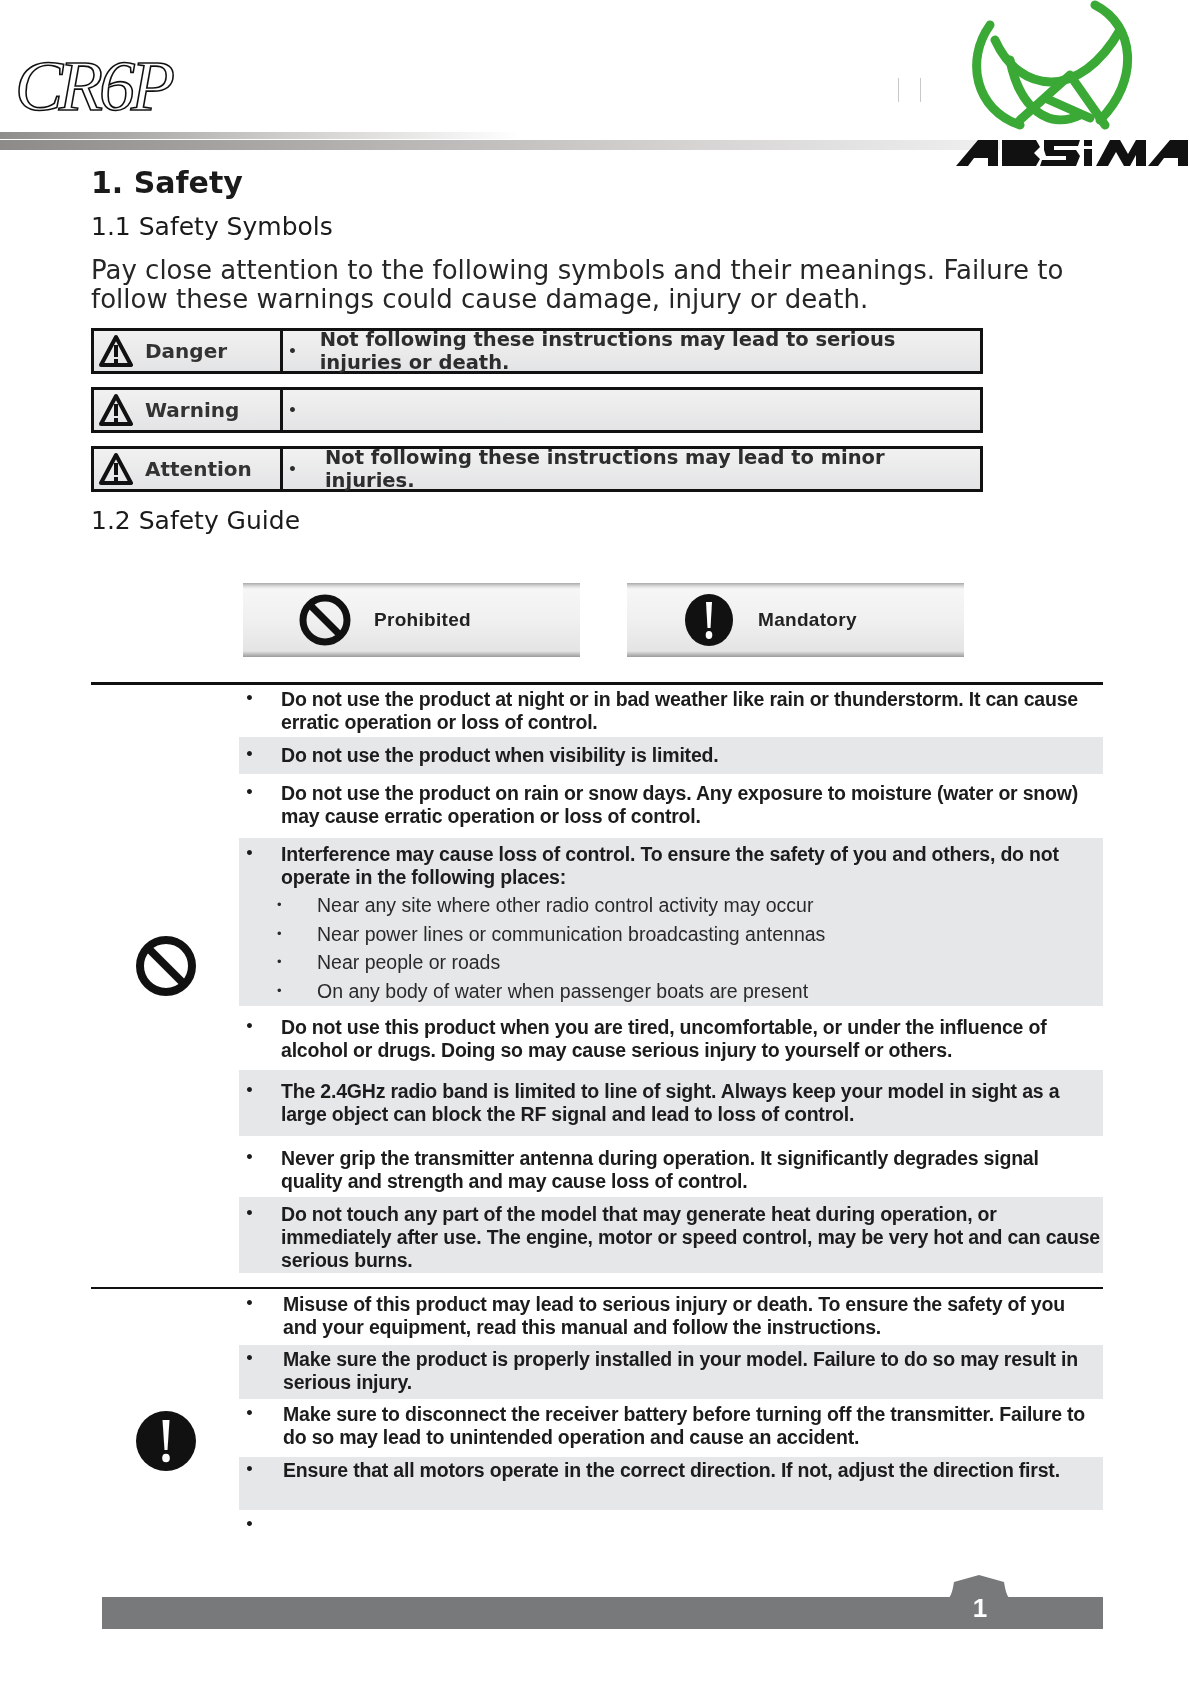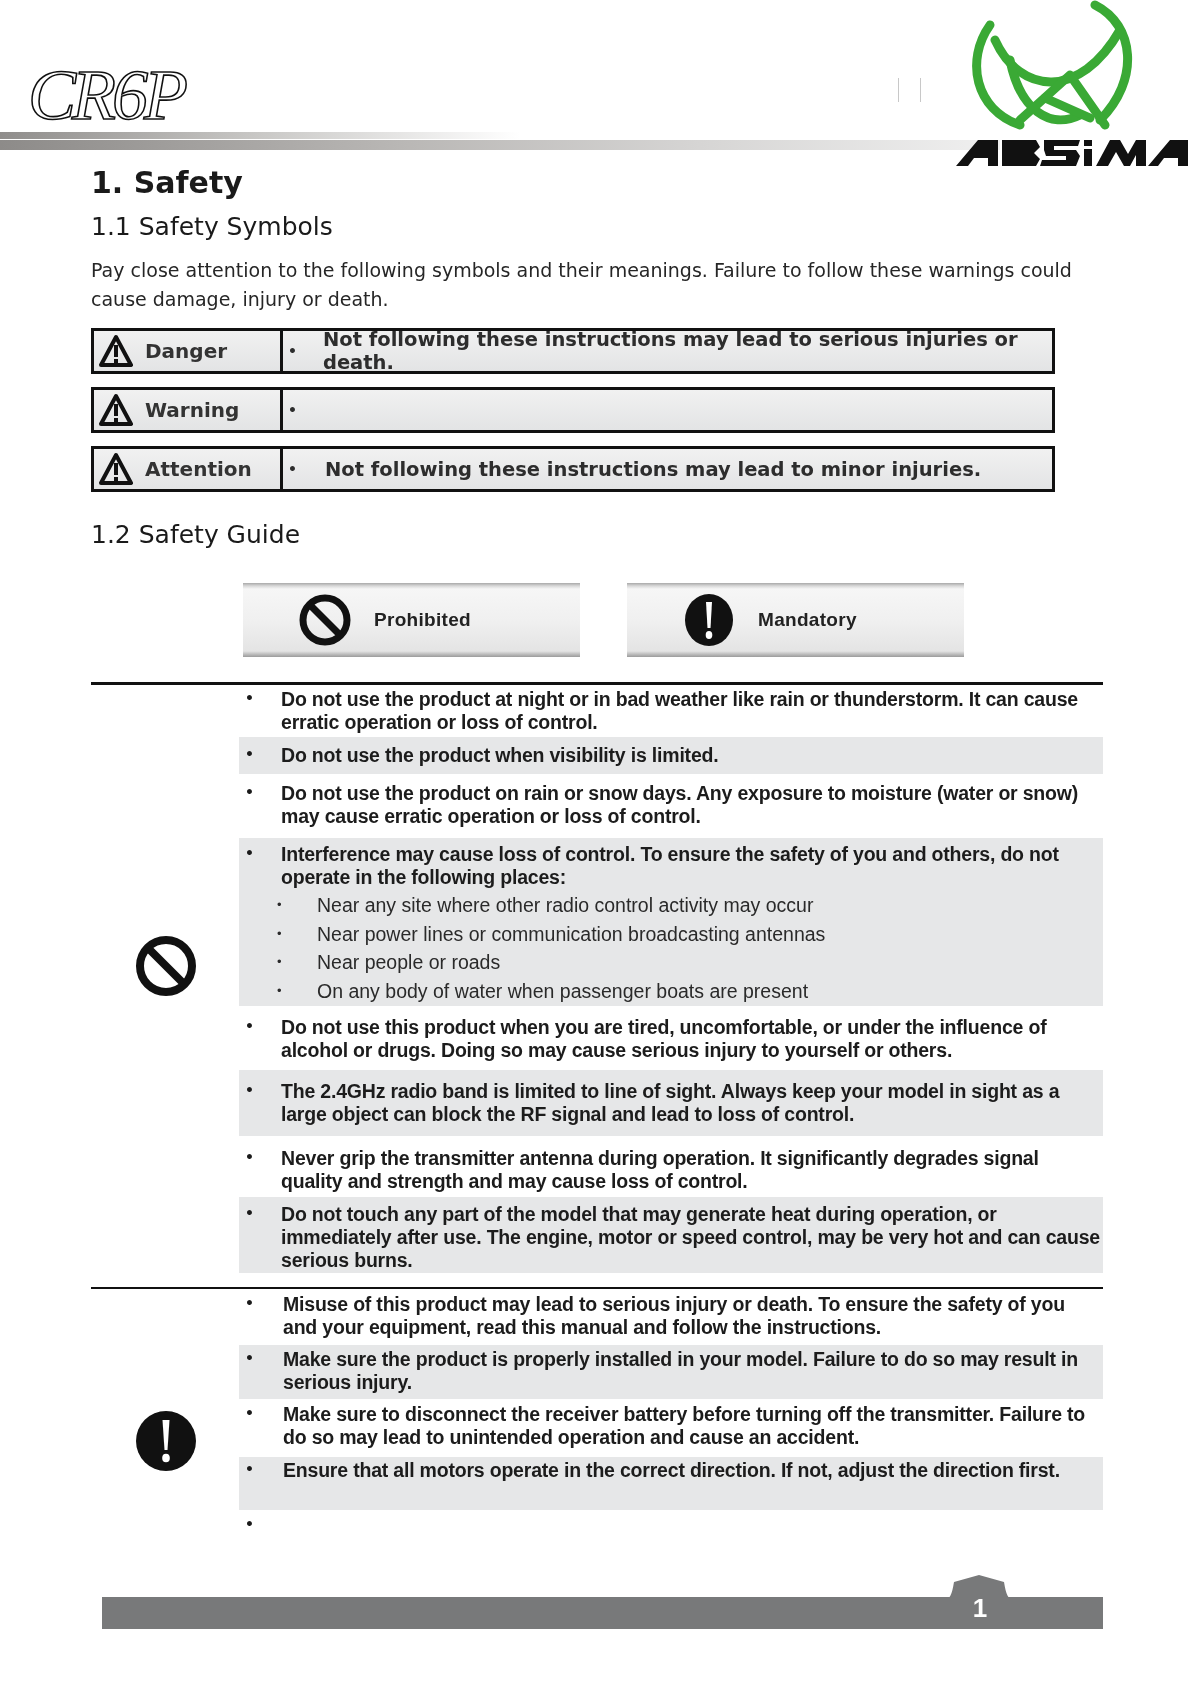--- a/index.html
+++ b/index.html
@@ -1,35 +1,35 @@
 <!DOCTYPE html>
 <html><head>
 <meta charset="utf-8">
 <style>
   * { box-sizing: border-box; margin: 0; padding: 0; }
   html, body { width: 1190px; height: 1684px; background: #ffffff; overflow: hidden; }
   body { position: relative; font-family: "DejaVu Sans", sans-serif; color: #1a1a1a; }
 
-  .header-logo { position: absolute; left: 26px; top: 48px; width: 230px; height: 85px; margin-top: 9px; }
+  .header-logo { position: absolute; left: 13px; top: 48px; width: 230px; height: 85px; }
   .header-logo svg { width: 100%; height: 100%; }
   .header-bar { position: absolute; left: 0; top: 132px; width: 1000px; height: 18px; }
   .header-bar .b1 { position: absolute; left: 0; top: 0; width: 520px; height: 7px;
       background: linear-gradient(to right, #8f8d8b, #c9c8c6 50%, rgba(255,255,255,0)); }
   .header-bar .b2 { position: absolute; left: 0; top: 8px; width: 1000px; height: 10px;
       background: linear-gradient(to right, #8d8b89, #b9b7b5 40%, #d6d5d4 70%, rgba(230,230,230,0.6)); }
   .header-ticks { position: absolute; left: 896px; top: 78px; width: 30px; height: 24px; }
   .header-ticks span { position: absolute; top: 0; width: 1px; height: 24px; background: #c8c8c8; }
   .brand-logo { position: absolute; left: 950px; top: 0; width: 240px; height: 175px; }
   .brand-logo svg { width: 100%; height: 100%; }
 
   .h1 { position: absolute; left: 91px; top: 165px; font-size: 30px; font-weight: bold; }
   .h2 { position: absolute; left: 91px; font-size: 25px; font-weight: normal; }
-  .intro { position: absolute; left: 91px; top: 256px; width: 1020px; font-size: 19px; line-height: 29px; color: #262626; }
-
-  .sym-table { position: absolute; left: 91px; width: 964px; height: 46px;
+  .intro { position: absolute; left: 91px; top: 256px; width: 1020px; font-size: 26px; line-height: 29px; color: #262626; }
+
+  .sym-table { position: absolute; left: 91px; width: 892px; height: 46px;
       border: 3px solid #111; background: linear-gradient(to bottom, #f1f1f1, #e3e4e5); display: flex; }
   .sym-label { width: 189px; border-right: 3px solid #111; display: flex; align-items: center; padding-left: 5px; }
   .sym-label .tri { width: 34px; height: 34px; margin-right: 12px; }
   .sym-label .name { font-size: 20px; font-weight: bold; color: #333; }
   .sym-desc { flex: 1; display: flex; align-items: center; font-size: 19.5px; font-weight: bold; color: #2d2d2d; }
   .sym-desc .dot { width: 42px; padding-left: 5px; font-size: 14px; }
 
   .guide-box { position: absolute; top: 583px; width: 337px; height: 74px;
       background: linear-gradient(to bottom, #a9a9a9 0px, #d9d9d9 3px, #f6f6f6 6px, #f0f0f0 50%, #e4e4e4 92%, #9b9b9b 100%);
       display: flex; align-items: center; }
@@ -131,21 +131,21 @@
         <rect x="15" y="25" width="4" height="4" fill="#111"></rect>
     </svg>
     <span class="name">Attention</span>
   </div>
   <div class="sym-desc">
       <span class="dot">•</span>
     <span>Not following these instructions may lead to minor injuries.</span>
     </div>
 </div>
 
-<div class="h2" style="top:520px">1.2 Safety Guide</div>
+<div class="h2" style="top:506px">1.2 Safety Guide</div>
 
 <div class="guide-box" style="left:243px">
   <svg class="icon" viewBox="0 0 54 54">
     <circle cx="27" cy="27" r="22" fill="none" stroke="#111" stroke-width="7"></circle>
     <line x1="12" y1="12" x2="42" y2="42" stroke="#111" stroke-width="7"></line>
   </svg>
   <span class="lbl">Prohibited</span>
 </div>
 <div class="guide-box" style="left:627px">
   <svg class="icon" viewBox="0 0 54 54">

